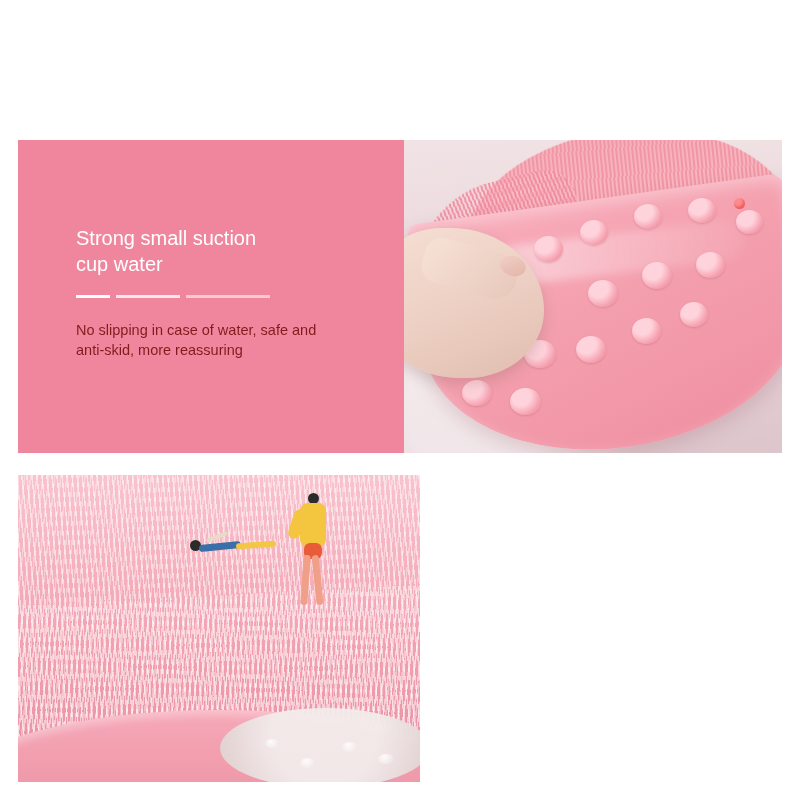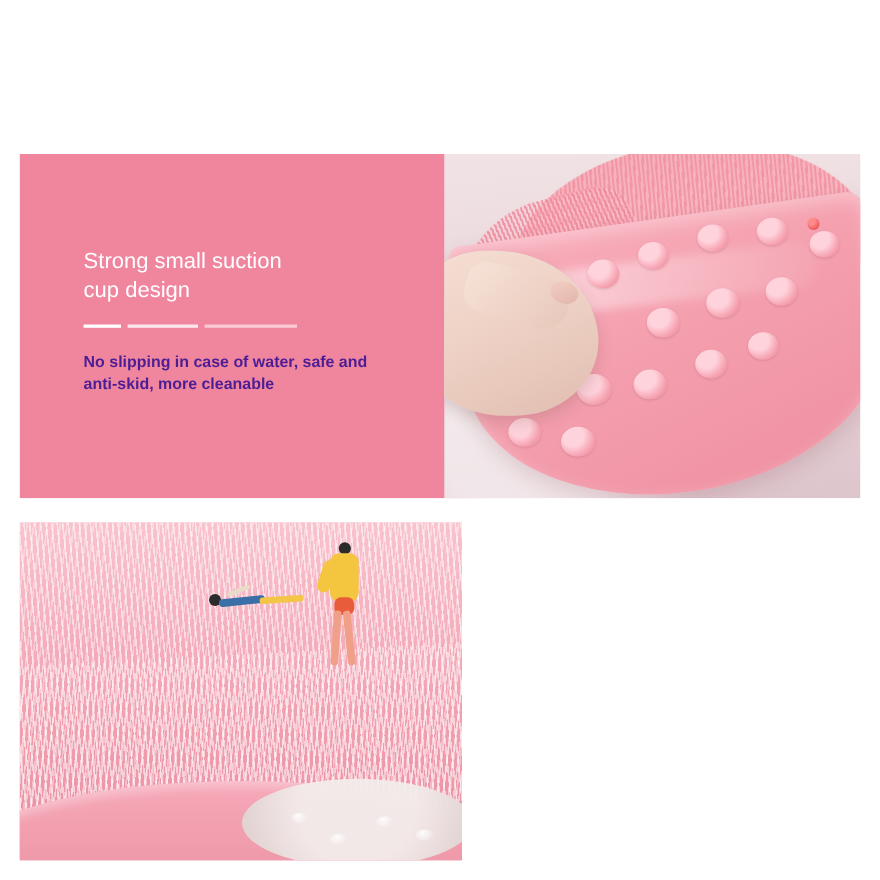--- a/index.html
+++ b/index.html
@@ -88,24 +88,23 @@
   }
   .p-text .t-title {
     position: absolute;
     color: #ffffff;
     font-size: 20px;
     line-height: 26px;
     font-weight: normal;
   }
   .p-text .t-body {
     position: absolute;
-    color: #4c1d95;
+    color: #7f1d1d;
     font-size: 14.5px;
     line-height: 20px;
-    font-weight: bold;
   }
 
   
   .rule-seg { position: absolute; height: 3px; background: #ffffff; }
 
   
   .photo { position: absolute; overflow: hidden; }
 
   
   .ph1 { background: linear-gradient(160deg,#efe1e3 0%, #e9d6da 40%, #e2ccd2 100%); }
@@ -226,32 +225,32 @@
 </style>
 </head>
 <body>
 
 <div class="page">
 
 
   <div class="panel p-text" style="left:18px; top:140px; width:420px; height:313px;">
     <div class="t-title" style="left:58px; top:85px; width:300px;">
       <span>Strong small suction</span><br>
-      <span>cup design</span>
+      <span>cup water</span>
     </div>
 
     <div style="position:absolute; left:58px; top:155px; width:200px; height:3px;">
       <div class="rule-seg" style="left:0;   top:0; width:34px;"></div>
       <div class="rule-seg" style="left:40px; top:0; width:64px; opacity:.8;"></div>
       <div class="rule-seg" style="left:110px; top:0; width:84px; opacity:.55;"></div>
     </div>
 
     <div class="t-body" style="left:58px; top:180px; width:320px;">
       <span>No slipping in case of water, safe and</span><br>
-      <span>anti-skid, more cleanable</span>
+      <span>anti-skid, more reassuring</span>
     </div>
   </div>
 
   <div class="photo ph1" style="left:404px; top:140px; width:378px; height:313px;">
     <div class="wall"></div>
     <div class="bristle-band"></div>
     <div class="bristle-band2"></div>
 
     <div class="mat"></div>
     <div class="mat-shine"></div>

